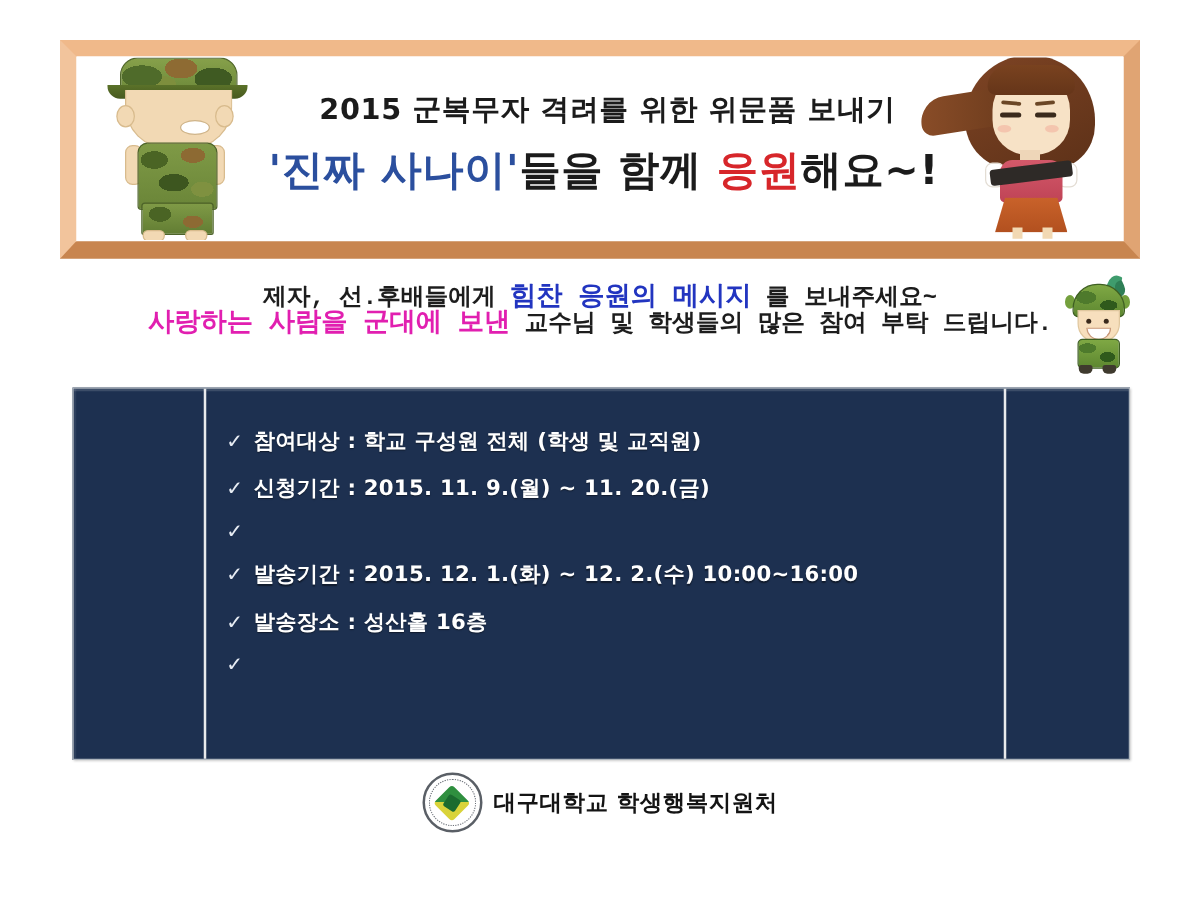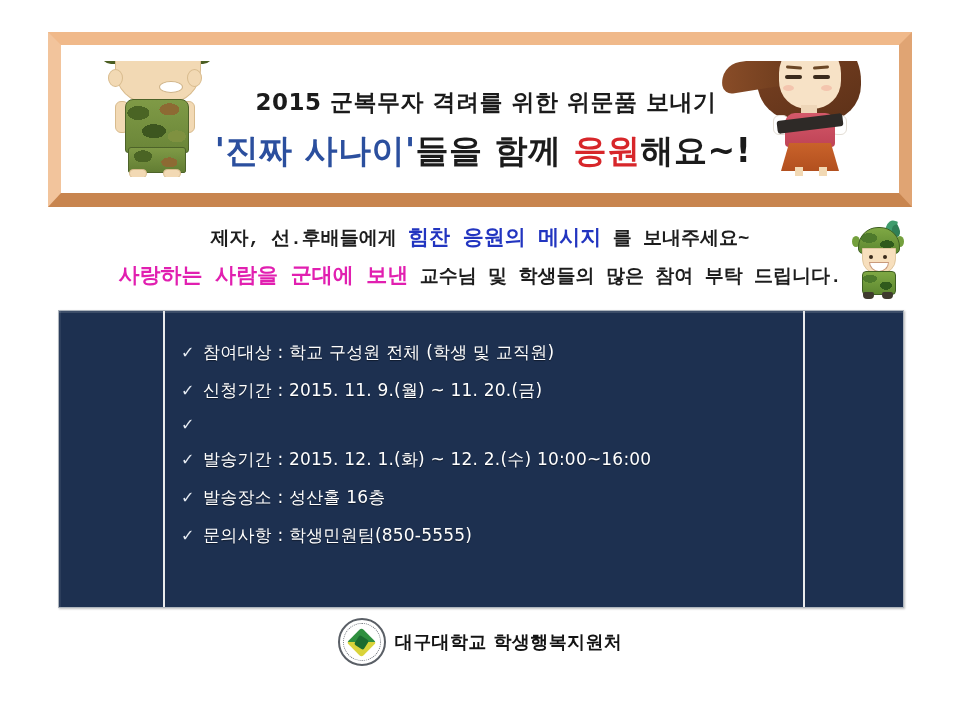--- a/index.html
+++ b/index.html
@@ -23,21 +23,21 @@
     left: 48px;
     top: 32px;
     width: 864px;
     height: 175px;
     box-sizing: border-box;
     background: #ffffff;
     border-top: 13px solid #f0b98a;
     border-left: 13px solid #f2c49c;
     border-right: 13px solid #e0a473;
     border-bottom: 14px solid #c8854f;
-    padding: 16px;
+    padding: 1px;
   }
   .banner-inner {
     position: relative;
     width: 100%;
     height: 100%;
     background: #ffffff;
     overflow: hidden;
   }
 
   
@@ -240,21 +240,21 @@
     font-family: Liberation Mono, monospace;
   }
   .sub-line {
     white-space: nowrap;
     font-size: 19px;
     font-weight: 600;
     color: #1d1d1d;
     line-height: 1.0;
   }
   .sub-line.l1 { padding-left: 0px; }
-  .sub-line.l2 { margin-top: 17px; padding-left: 0px; }
+  .sub-line.l2 { padding-left: 0px; }
   .sub-blue    { color: #2235c0; font-weight: 700; font-size: 21px; }
   .sub-magenta { color: #e11fb0; font-weight: 700; font-size: 21px; }
 
   
   .mascot {
     position: absolute;
     left: 848px; top: 220px;
     width: 60px; height: 80px;
   }
   .ms-leaf {
@@ -341,21 +341,21 @@
   .chk {
     flex: 0 0 auto;
     width: 22px;
     font-size: 16px;
     color: #e8edf4;
     font-weight: 400;
     line-height: 1;
   }
   .info-text {
     font-size: 17px;
-    font-weight: 400;
+    font-weight: 700;
     color: #ffffff;
     letter-spacing: .2px;
     white-space: nowrap;
     text-shadow: 0 1px 1px rgba(0,0,0,.45);
   }
 
   
   .footer {
     position: absolute;
     left: 0; right: 0;
@@ -505,21 +505,20 @@
       <span class="info-text">발송기간 :  2015. 12. 1.(화) ~ 12. 2.(수) 10:00~16:00</span>
     </div>
 
     <div class="info-item">
       <span class="chk">✓</span>
       <span class="info-text">발송장소 :  성산홀 16층</span>
     </div>
 
     <div class="info-item">
       <span class="chk">✓</span>
-      <span class="info-text">문의사항 :  학생민원팀(850-5555)</span>
     </div>
 
   </div>
 </div>
 
 <div class="footer">
   <div class="logo-seal">
     <div class="logo-diamond"></div>
   </div>
   <div class="footer-text">대구대학교 학생행복지원처</div>

